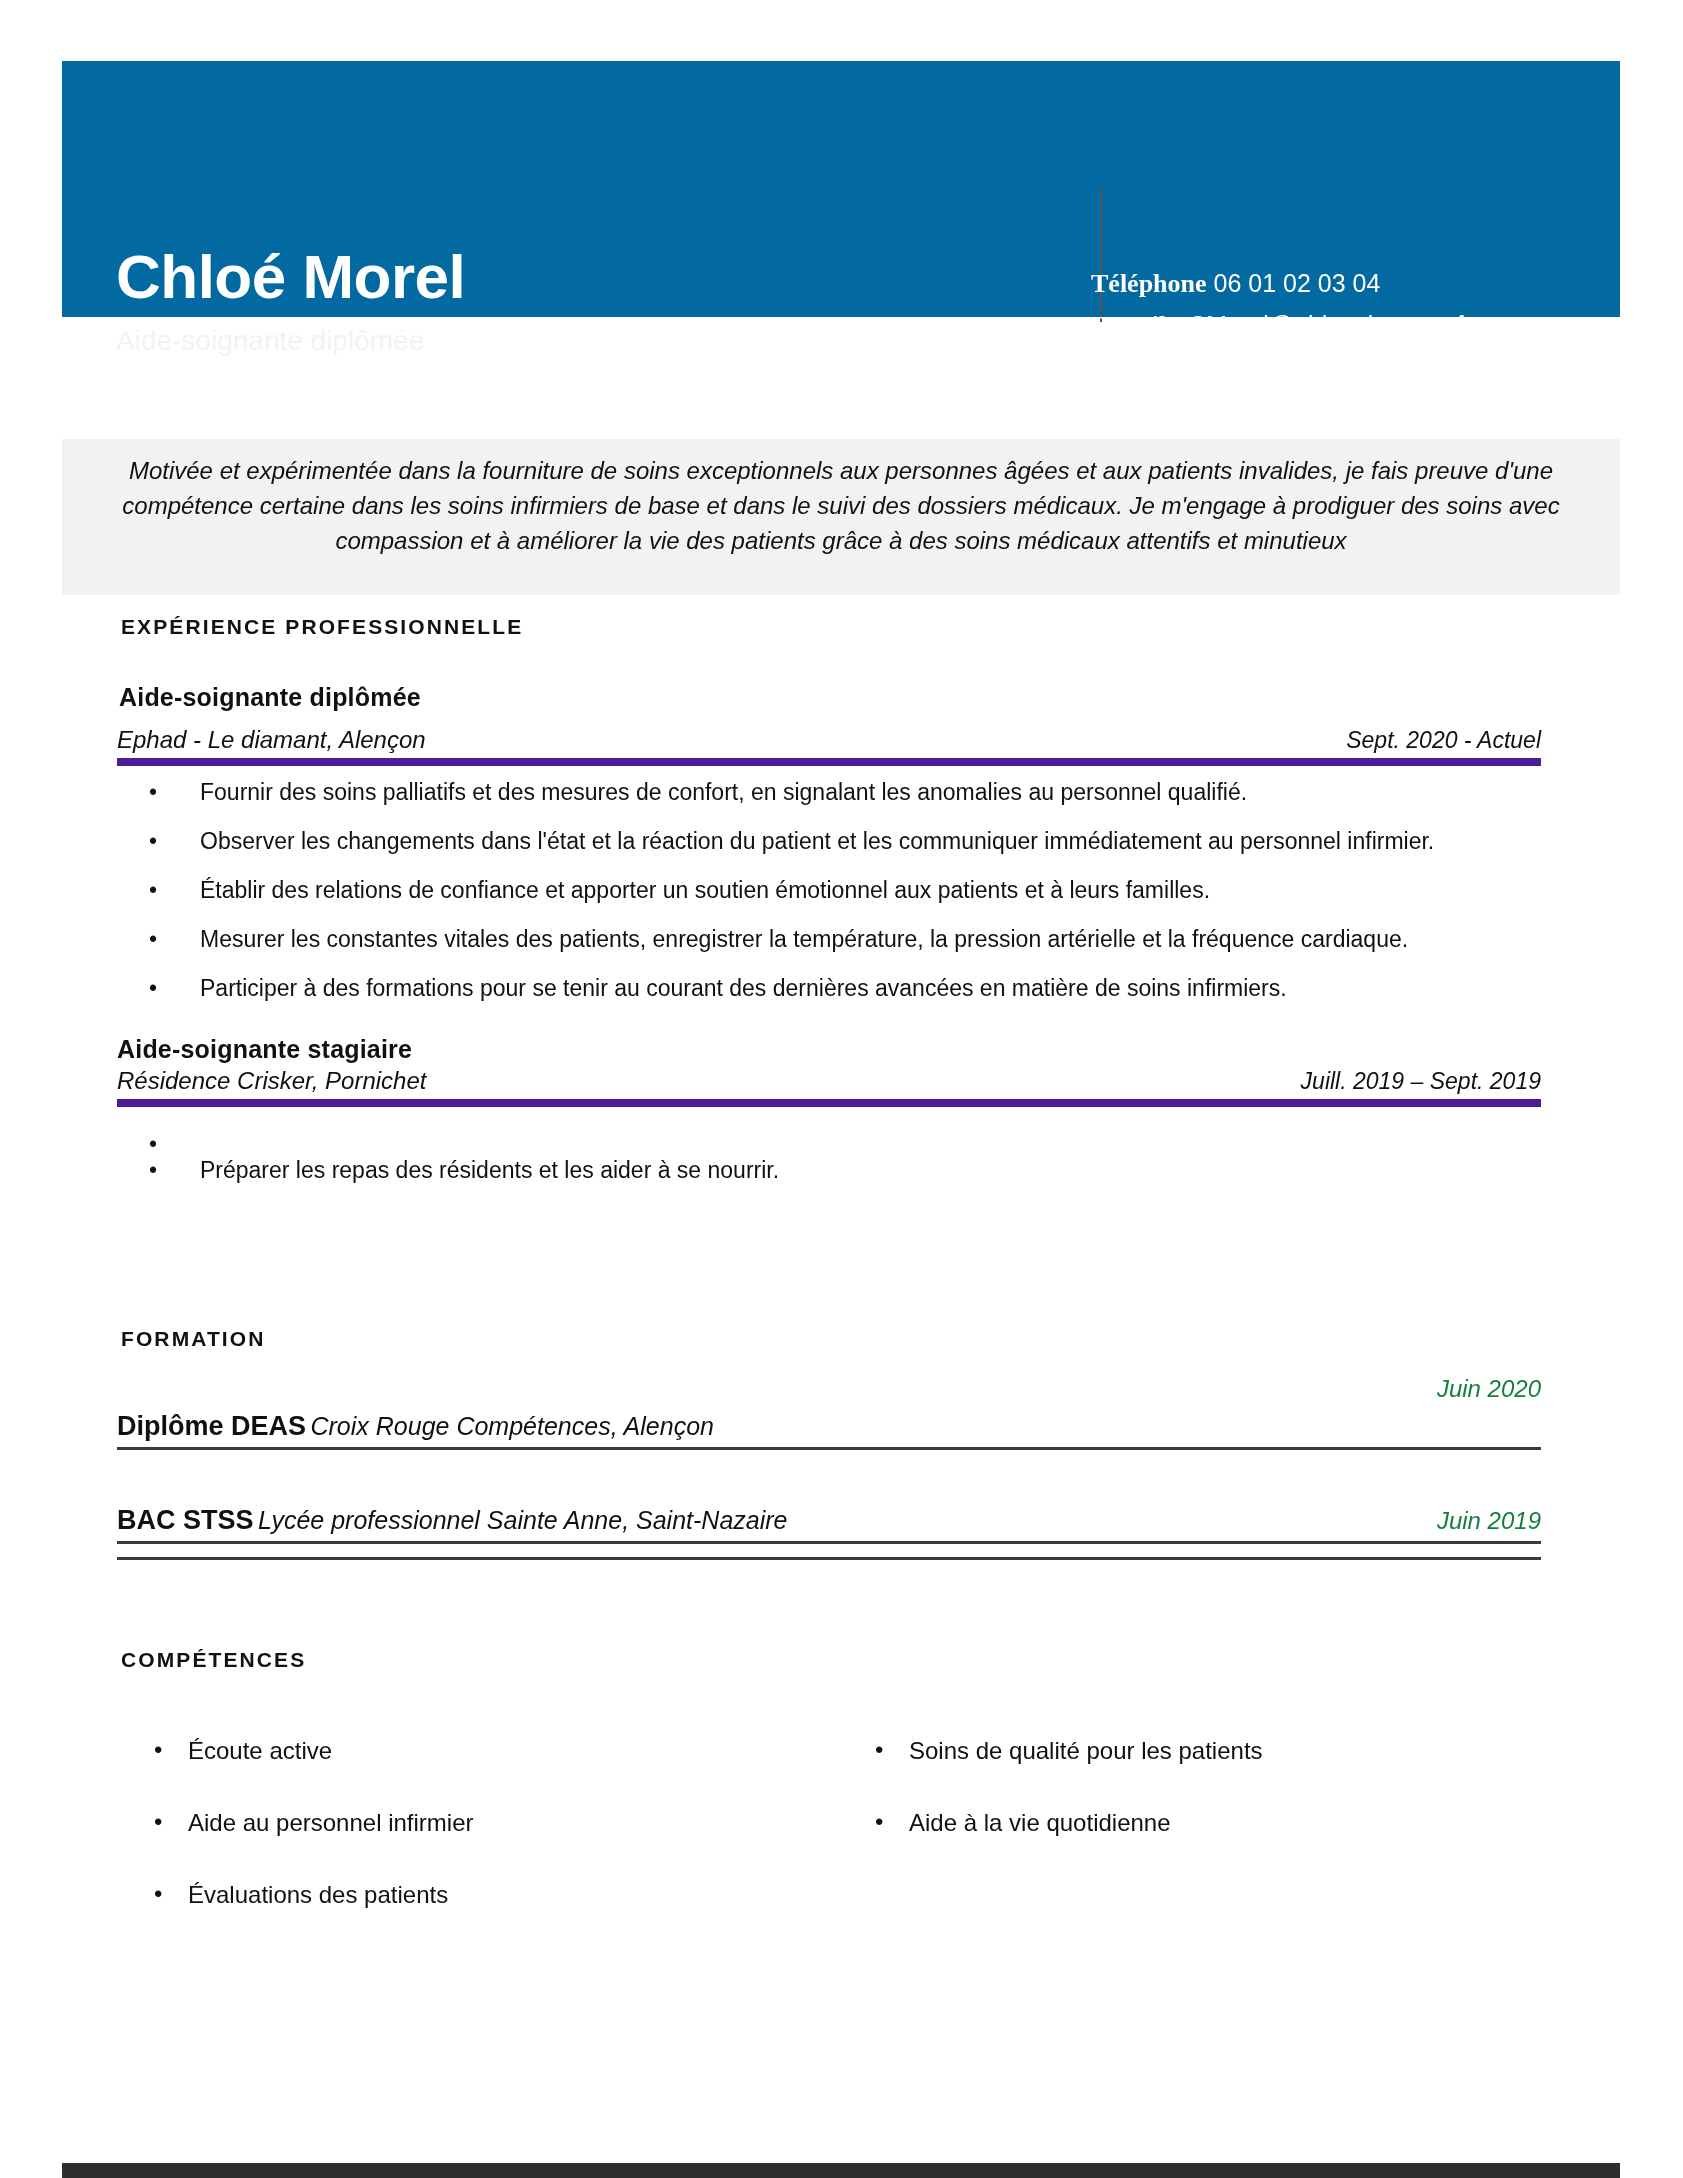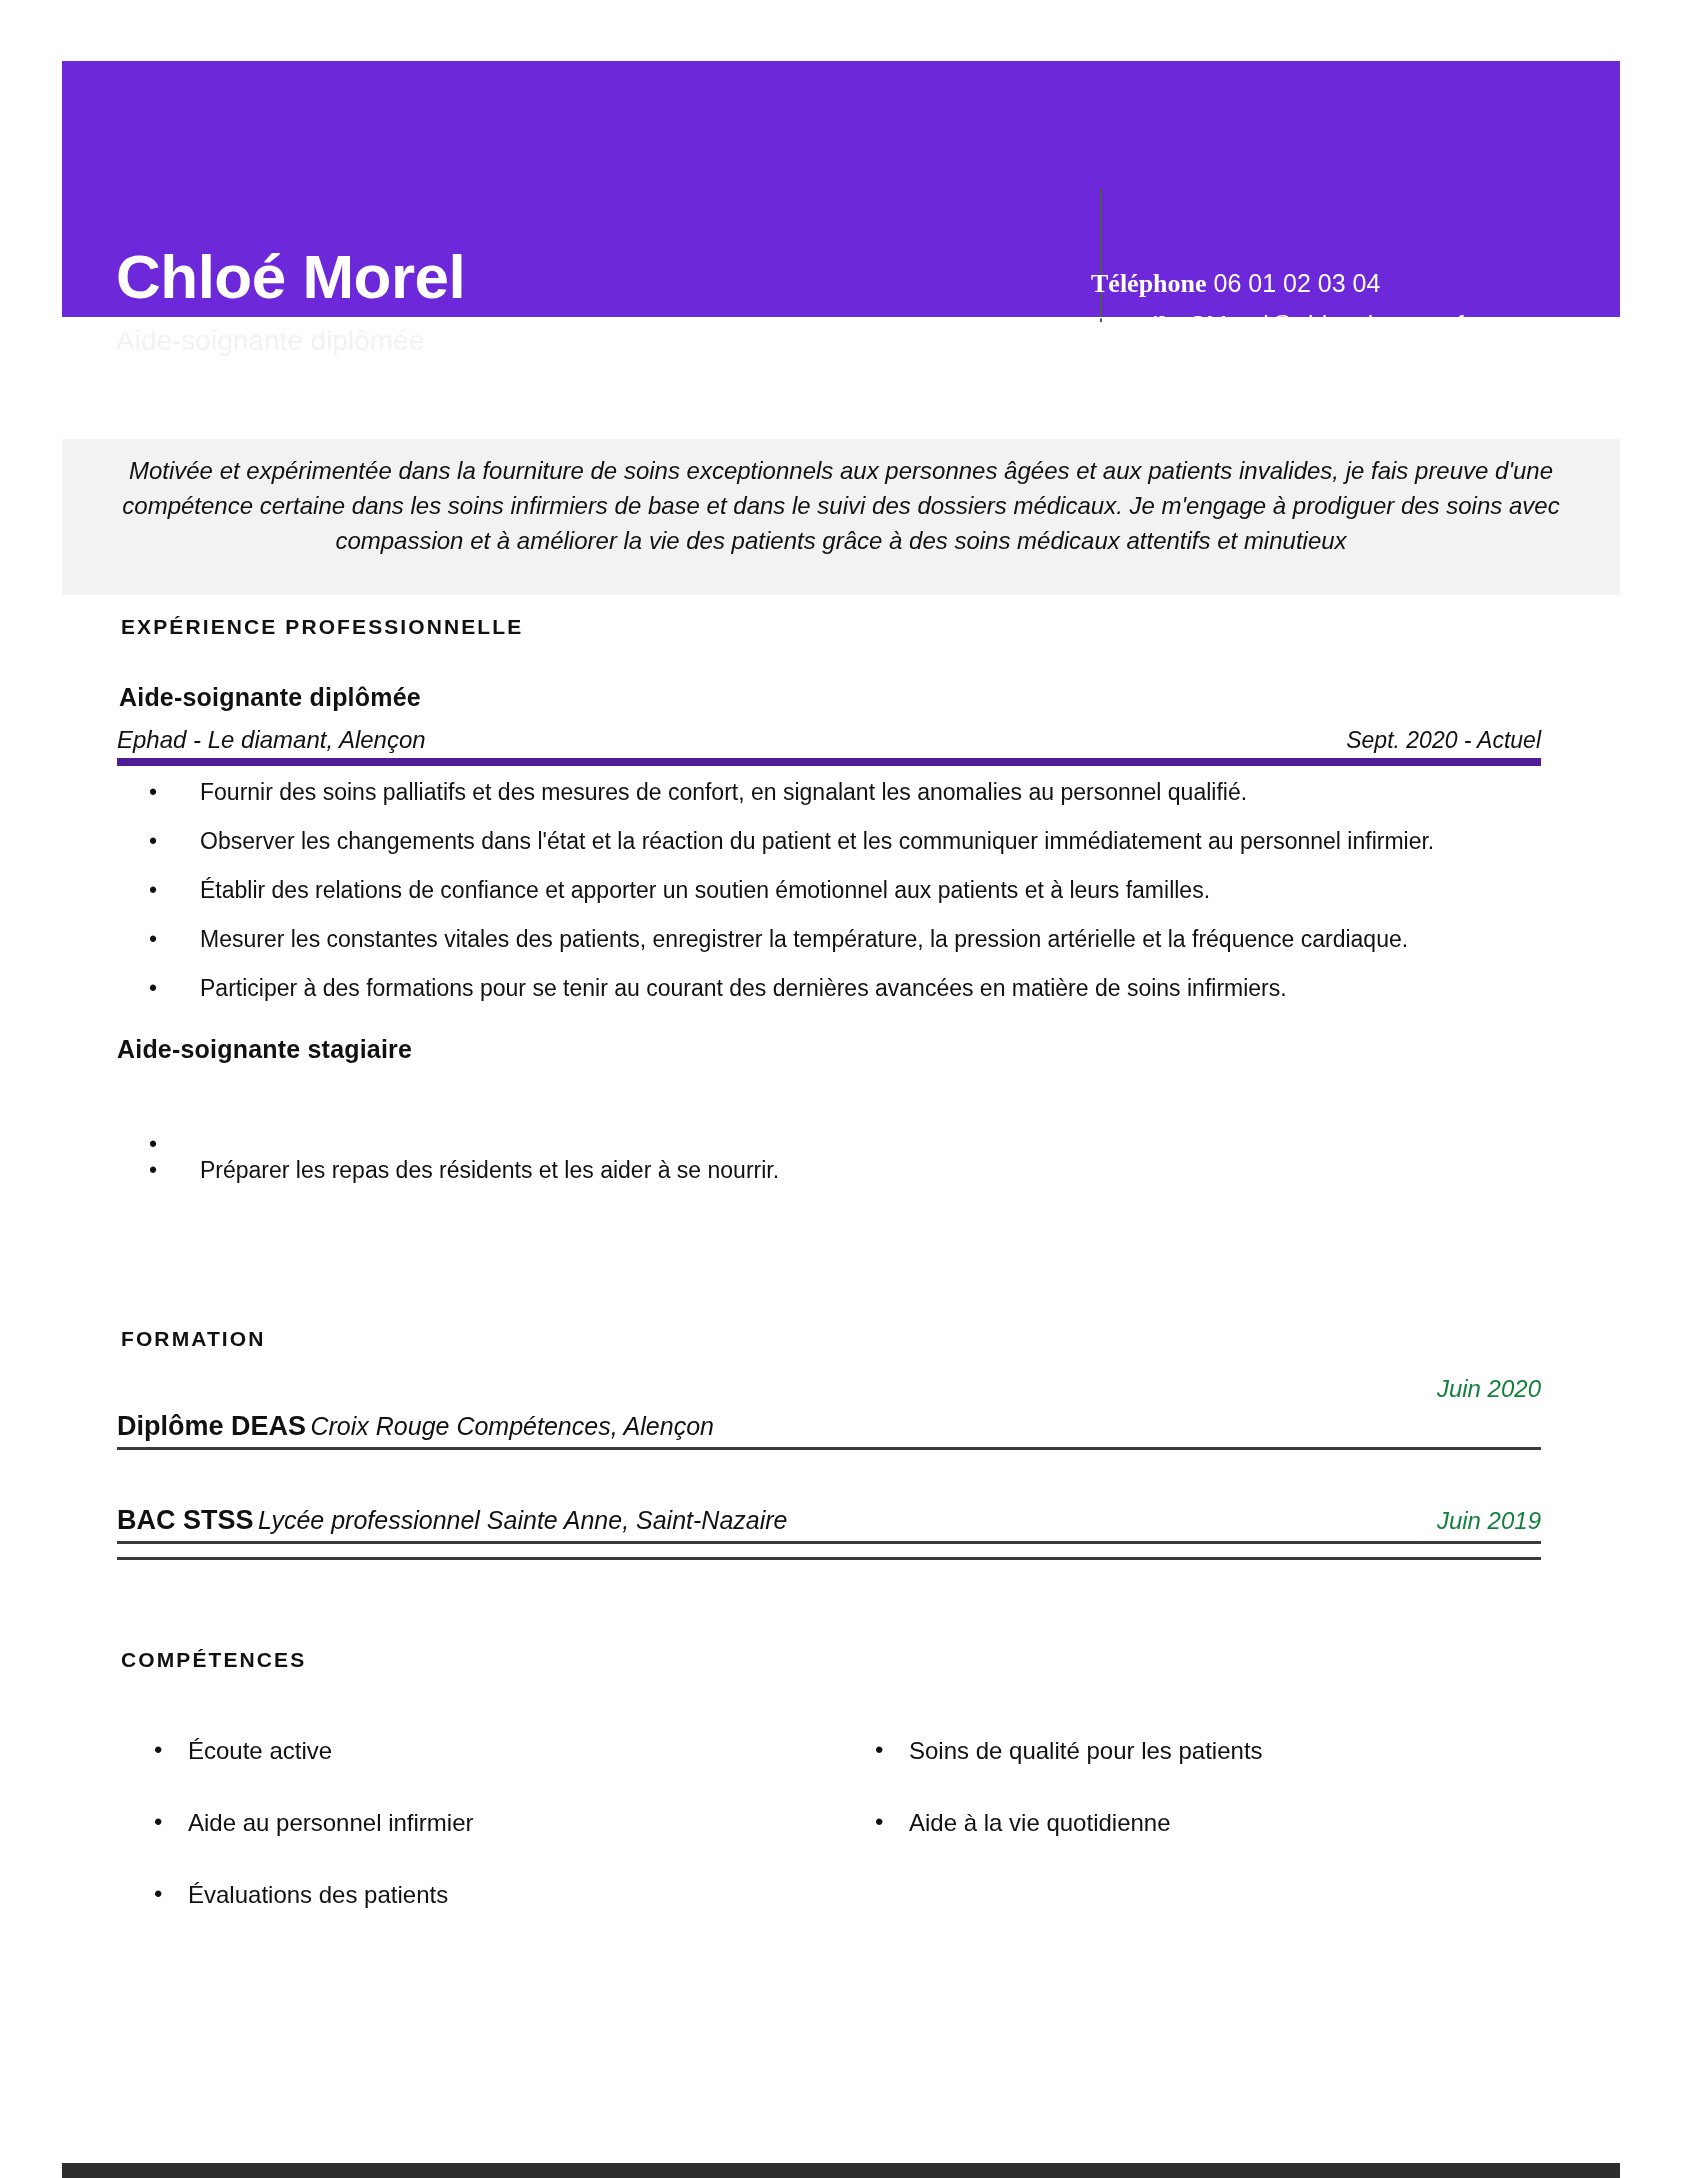--- a/index.html
+++ b/index.html
@@ -24,21 +24,21 @@
     background: #ffffff;
   }
 
   
   .header {
     position: absolute;
     left: 62px;
     top: 61px;
     width: 1558px;
     height: 256px;
-    background: #6d28d9;
+    background: #0369a1;
     box-sizing: border-box;
   }
   .header-name-block {
     position: absolute;
     left: 54px;
     top: 183px;
   }
   .name {
     font-size: 62px;
     font-weight: bold;
@@ -270,20 +270,24 @@
   </div>
   <ul class="bullets" style="left:119px; top:777px; width:1485px;">
     <li><span class="dot">•</span><span>Fournir des soins palliatifs et des mesures de confort, en signalant les anomalies au personnel qualifié.</span></li>
     <li><span class="dot">•</span><span>Observer les changements dans l'état et la réaction du patient et les communiquer immédiatement au personnel infirmier.</span></li>
     <li><span class="dot">•</span><span>Établir des relations de confiance et apporter un soutien émotionnel aux patients et à leurs familles.</span></li>
     <li><span class="dot">•</span><span>Mesurer les constantes vitales des patients, enregistrer la température, la pression artérielle et la fréquence cardiaque.</span></li>
     <li><span class="dot">•</span><span>Participer à des formations pour se tenir au courant des dernières avancées en matière de soins infirmiers.</span></li>
   </ul>
 
   <div class="entry-title" style="left:117px; top:1035px;">Aide-soignante stagiaire</div>
+  <div class="entry-meta-row" style="left:117px; top:1067px; width:1424px;">
+    <span class="entry-org">Résidence Crisker, Pornichet</span>
+    <span class="entry-dates">Juill. 2019 – Sept. 2019</span>
+  </div>
   <ul class="bullets" style="left:119px; top:1129px; width:1485px;">
     <li style="margin-bottom:26px;"><span class="dot">•</span></li>
     <li><span class="dot">•</span><span>Préparer les repas des résidents et les aider à se nourrir.</span></li>
   </ul>
 
   <div class="section-title" style="left:121px; top:1327px;">FORMATION</div>
 
   <div class="edu-row" style="left:117px; top:1411px; width:1424px;">
     <span class="edu-degree">Diplôme DEAS</span>
     <span class="edu-school">Croix Rouge Compétences, Alençon</span>

